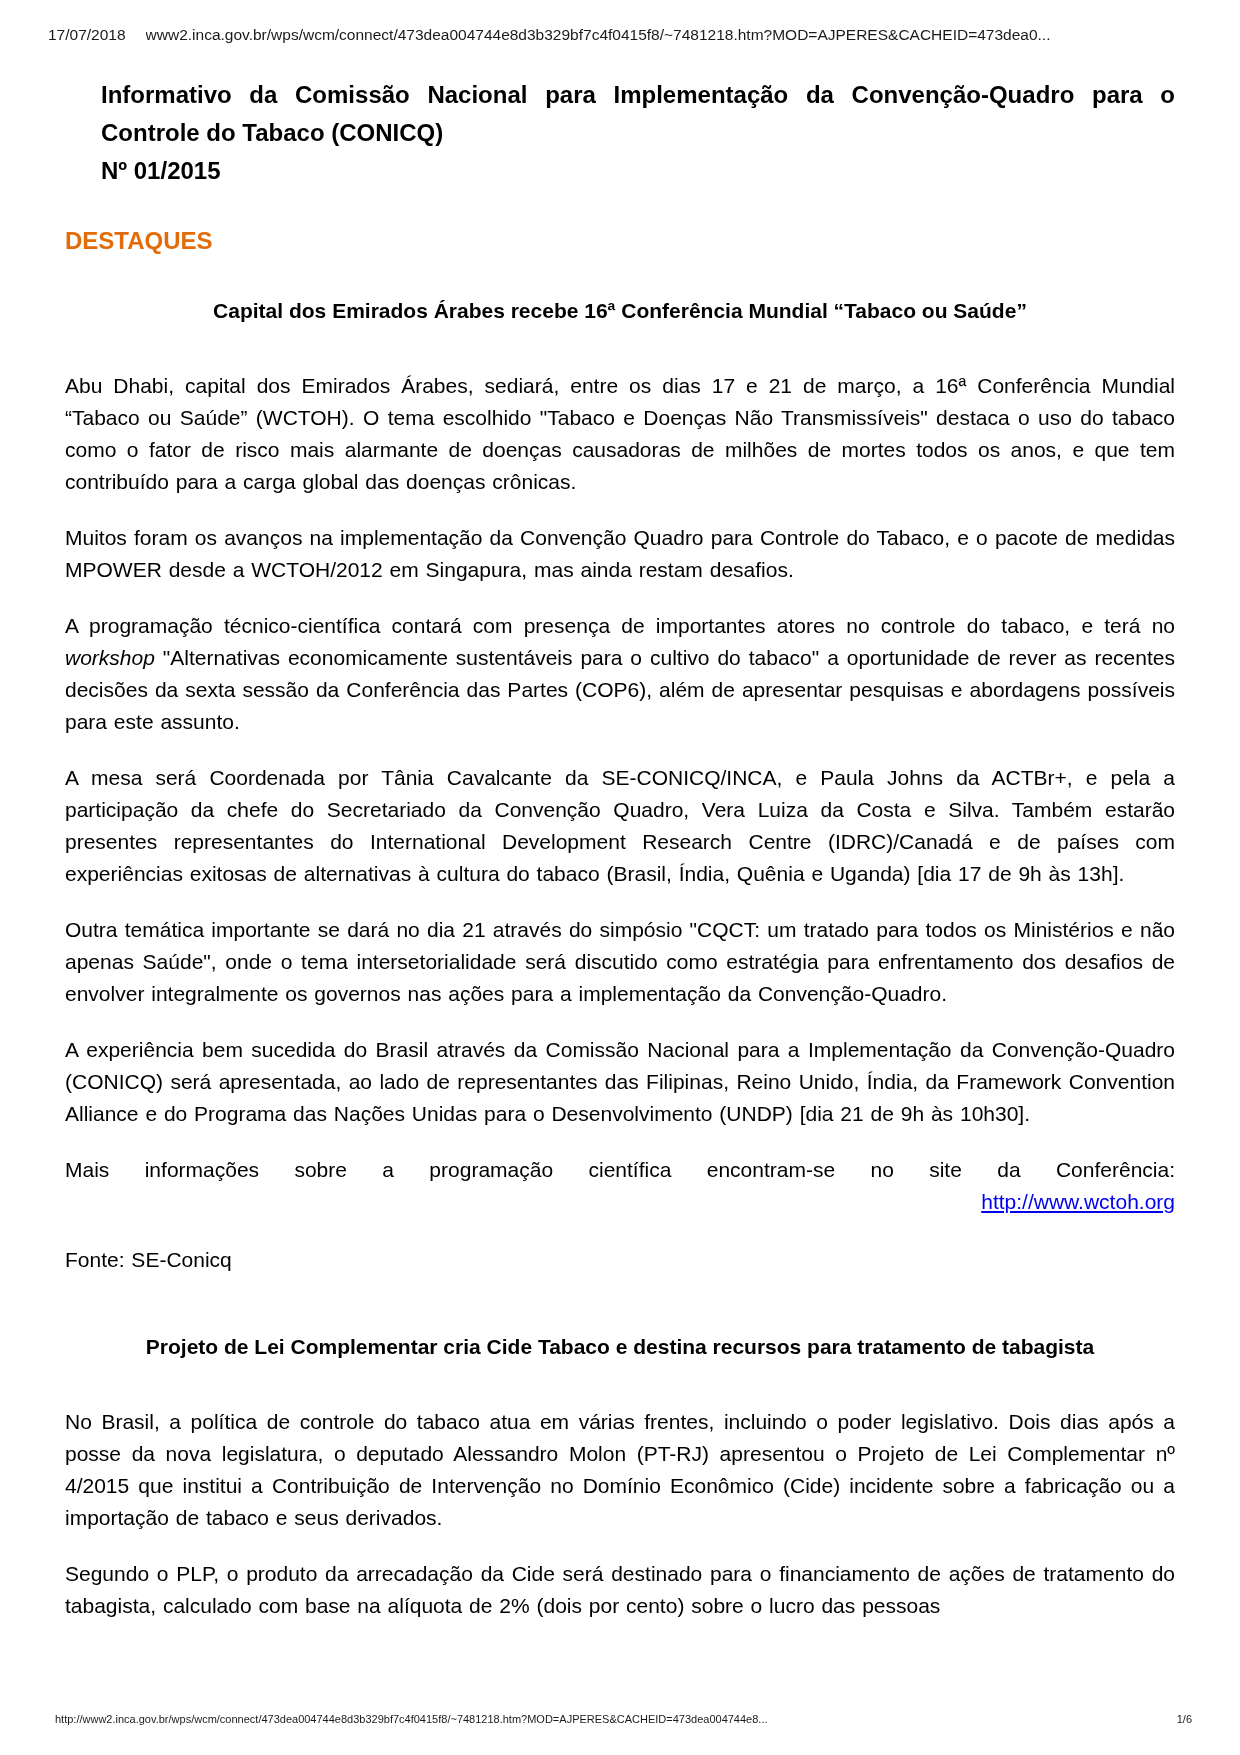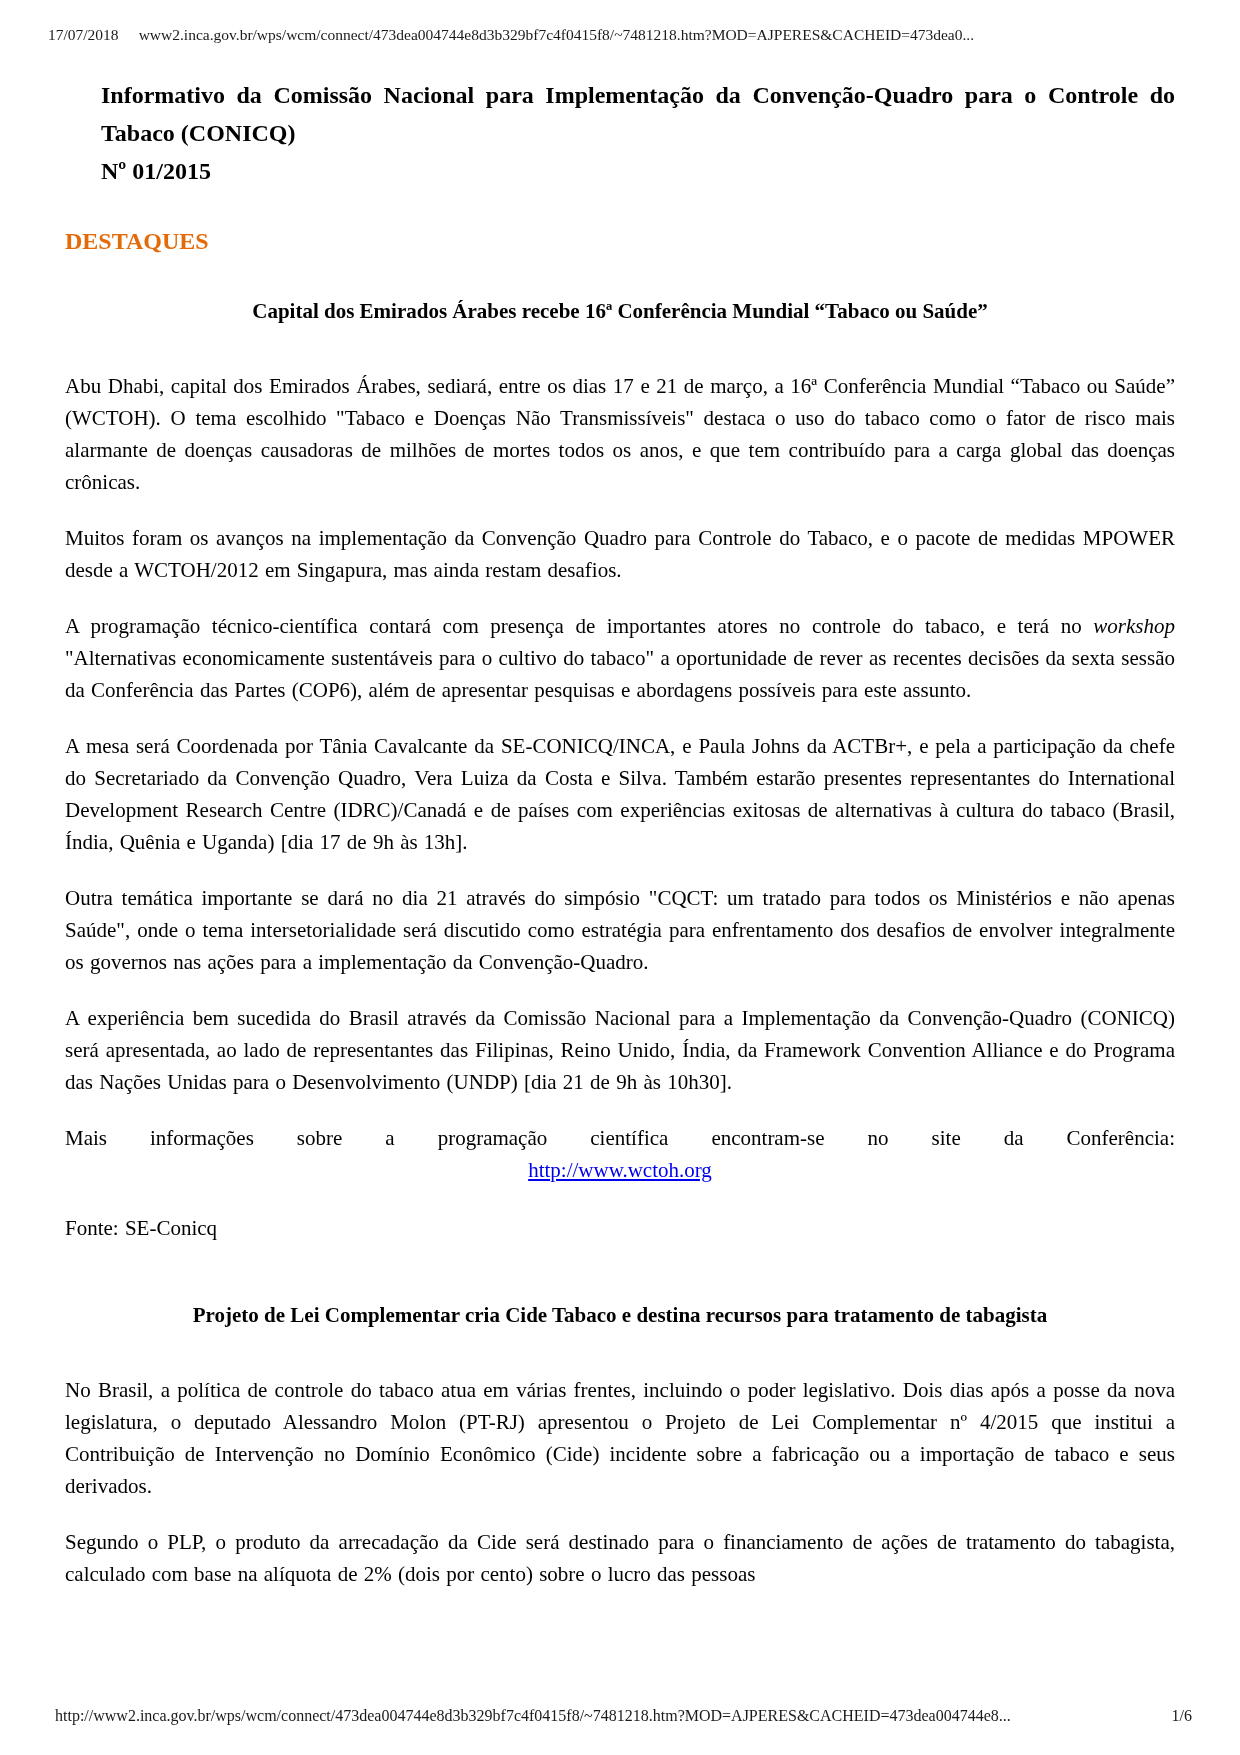--- a/index.html
+++ b/index.html
@@ -9,21 +9,20 @@
     font-family: "Liberation Sans", "DejaVu Sans", sans-serif;
     color: #000000;
   }
 
   .page {
     position: relative;
     width: 1240px;
     height: 1755px;
     background: #ffffff;
     overflow: hidden;
-    font-family: Liberation Serif, serif;
   }
 
   
   .print-header {
     display: flex;
     align-items: baseline;
     padding: 26px 48px 0 48px;
     font-size: 15.5px;
     color: #1a1a1a;
     white-space: nowrap;
@@ -74,21 +73,21 @@
   }
   .doc p.first-after-heading { margin-top: 44px; }
 
   .doc p.stretch-line {
     text-align: justify;
     text-align-last: justify;
   }
 
   .doc p.link-line {
     margin-top: 0;
-    text-align: center;
+    text-align: right;
   }
 
   .doc p.source-line {
     margin-top: 26px;
     text-align: left;
   }
 
   h3.article-heading.second { margin-top: 56px; }
 
   em.italic-word { font-style: italic; }
@@ -101,21 +100,21 @@
   
   .print-footer {
     position: absolute;
     left: 0;
     right: 0;
     bottom: 30px;
     display: flex;
     justify-content: space-between;
     align-items: baseline;
     padding: 0 48px 0 55px;
-    font-size: 16px;
+    font-size: 11px;
     color: #1a1a1a;
     white-space: nowrap;
   }
   .print-footer .pf-url {
     flex: 1 1 auto;
     overflow: hidden;
     margin-right: 30px;
   }
   .print-footer .pf-page { flex: 0 0 auto; }
 </style>

